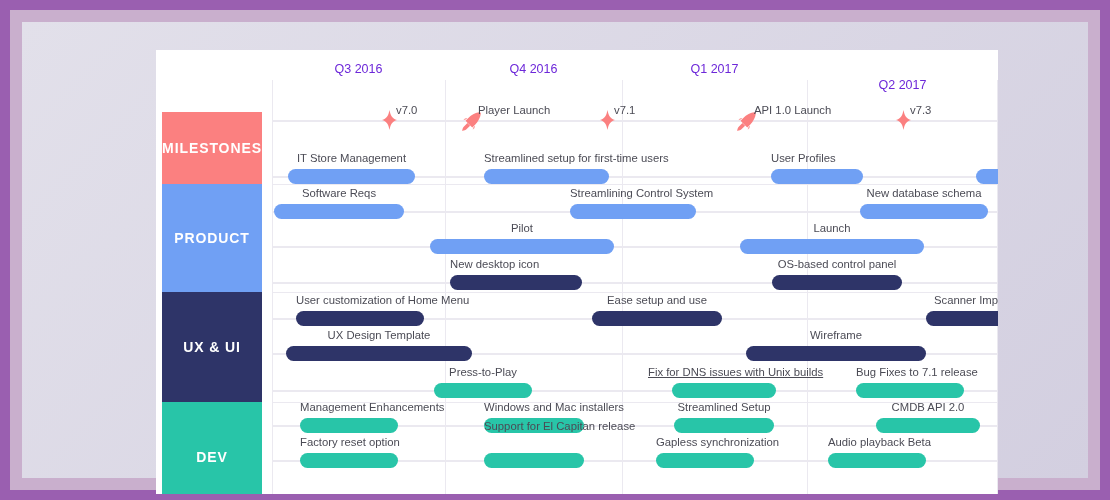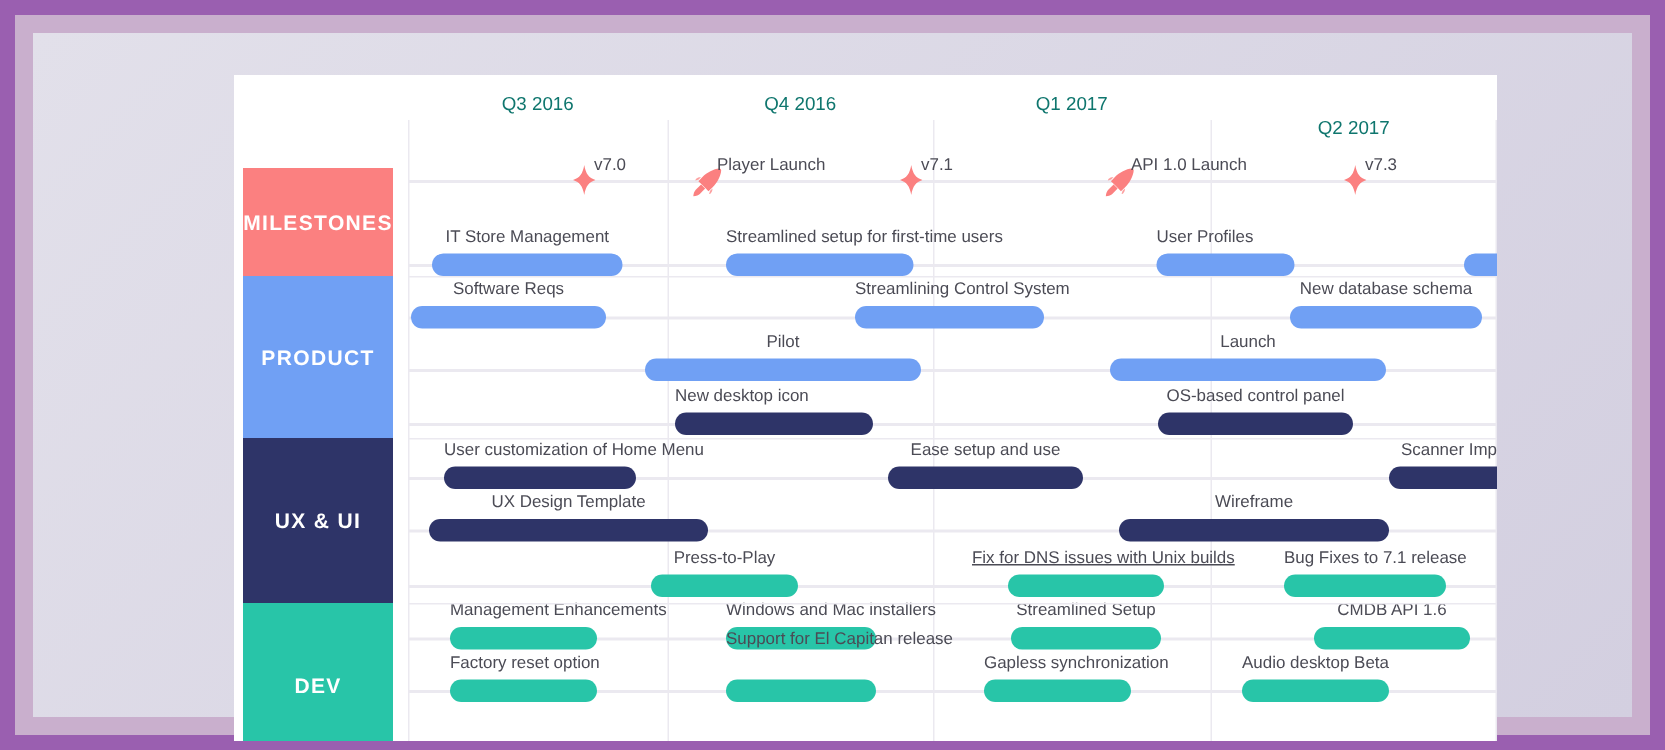--- a/index.html
+++ b/index.html
@@ -24,21 +24,21 @@
     background:linear-gradient(135deg,#e2e0ea 0%,#d3cfe0 100%);
   }
   #card{
     position:absolute;left:134px;top:28px;width:842px;height:444px;
     background:#ffffff;
     overflow:hidden;
   }
   
   .qhead{
     position:absolute;top:0;height:38px;line-height:38px;
-    text-align:center;font-size:12.5px;color:#0f766e;
+    text-align:center;font-size:12.5px;color:#6d28d9;
   }
   .vline{
     position:absolute;width:1px;background:#ebe9f0;
   }
   
   .cat{
     position:absolute;left:6px;width:100px;
     display:flex;align-items:center;justify-content:center;
     color:#ffffff;font-size:14px;letter-spacing:.9px;font-weight:bold;
   }
@@ -176,30 +176,30 @@
             <div class="bar" style="left: 700px; width: 108px; top: 333px; background: rgb(40, 197, 168);"></div>
             <div class="blabel" style="top: 316px; left: 700px; width: 108px; text-align: center; color: rgb(75, 75, 85);">Bug Fixes to 7.1 release</div>
             <div class="lane" style="top: 375px; background: rgb(235, 233, 240);"></div>
             <div class="bar" style="left: 144px; width: 98px; top: 368px; background: rgb(40, 197, 168);"></div>
             <div class="blabel" style="top: 351px; left: 144px; width: 98px; text-align: center; color: rgb(75, 75, 85);">Management Enhancements</div>
             <div class="bar" style="left: 328px; width: 100px; top: 368px; background: rgb(40, 197, 168);"></div>
             <div class="blabel" style="top: 351px; left: 328px; width: 100px; text-align: center; color: rgb(75, 75, 85);">Windows and Mac installers</div>
             <div class="bar" style="left: 518px; width: 100px; top: 368px; background: rgb(40, 197, 168);"></div>
             <div class="blabel" style="top: 351px; left: 518px; width: 100px; text-align: center; color: rgb(75, 75, 85);">Streamlined Setup</div>
             <div class="bar" style="left: 720px; width: 104px; top: 368px; background: rgb(40, 197, 168);"></div>
-            <div class="blabel" style="top: 351px; left: 720px; width: 104px; text-align: center; color: rgb(75, 75, 85);">CMDB API 1.6</div>
+            <div class="blabel" style="top: 351px; left: 720px; width: 104px; text-align: center; color: rgb(75, 75, 85);">CMDB API 2.0</div>
             <div class="lane" style="top: 410px; background: rgb(235, 233, 240);"></div>
             <div class="bar" style="left: 144px; width: 98px; top: 403px; background: rgb(40, 197, 168);"></div>
             <div class="blabel" style="top: 386px; left: 144px; width: 98px; text-align: center; color: rgb(75, 75, 85);">Factory reset option</div>
             <div class="bar" style="left: 328px; width: 100px; top: 403px; background: rgb(40, 197, 168);"></div>
             <div class="blabel" style="top: 370px; left: 328px; width: 100px; text-align: center; color: rgb(75, 75, 85);">Support for El Capitan release</div>
             <div class="bar" style="left: 500px; width: 98px; top: 403px; background: rgb(40, 197, 168);"></div>
             <div class="blabel" style="top: 386px; left: 500px; width: 98px; text-align: center; color: rgb(75, 75, 85);">Gapless synchronization</div>
             <div class="bar" style="left: 672px; width: 98px; top: 403px; background: rgb(40, 197, 168);"></div>
-            <div class="blabel" style="top: 386px; left: 672px; width: 98px; text-align: center; color: rgb(75, 75, 85);">Audio desktop Beta</div>
+            <div class="blabel" style="top: 386px; left: 672px; width: 98px; text-align: center; color: rgb(75, 75, 85);">Audio playback Beta</div>
           </div>
 
       <div class="sep" style="top: 134px; background: rgb(235, 233, 240);"></div>
           <div class="sep" style="top: 242px; background: rgb(235, 233, 240);"></div>
           <div class="sep" style="top: 352px; background: rgb(235, 233, 240);"></div>
         </div>
 
     </div>
   </div>
 </div>

